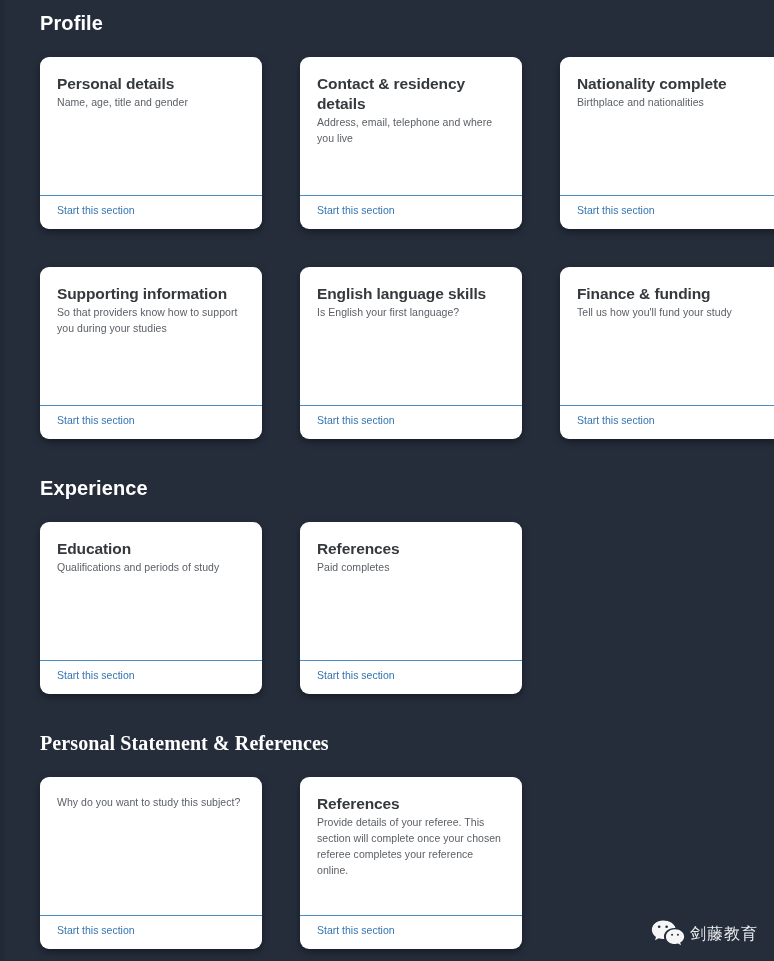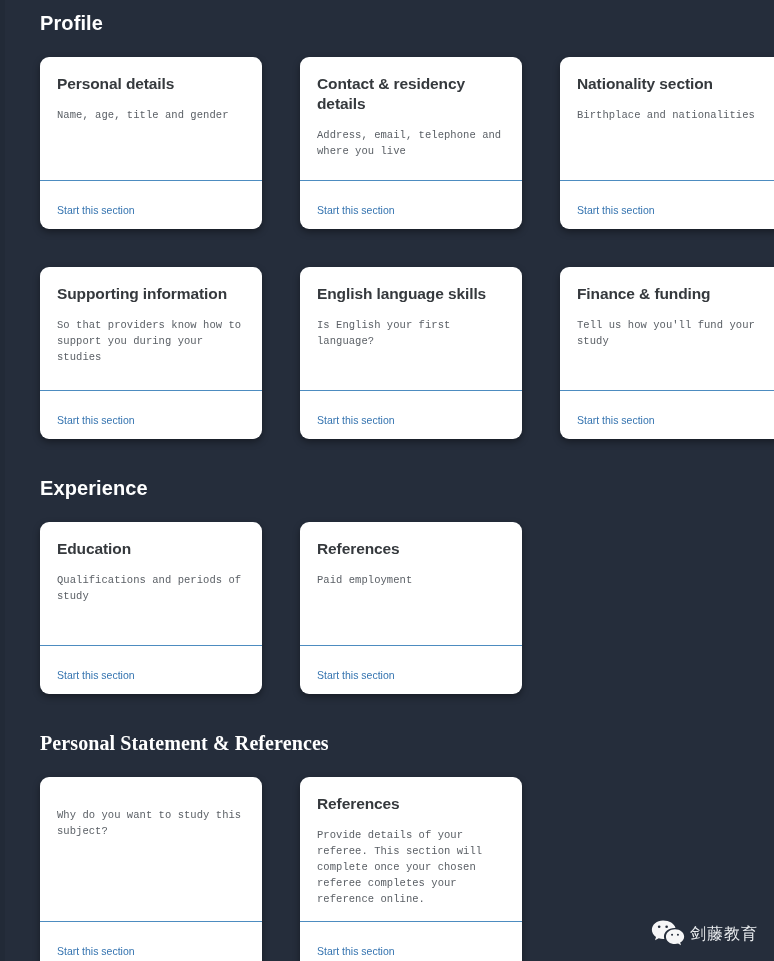--- a/index.html
+++ b/index.html
@@ -79,28 +79,27 @@
     font-size: 15.5px;
     font-weight: bold;
     line-height: 20px;
     letter-spacing: -0.1px;
   }
 
   .card-desc {
     color: #5b6066;
     font-size: 10.5px;
     line-height: 16px;
-    margin-top: 13px;
+    margin-top: 0;
     letter-spacing: 0.05px;
-    font-family: Liberation Mono, monospace;
   }
 
   .card-footer {
     border-top: 1.5px solid #4d8cc0;
-    padding: 19px 17px 11px 17px;
+    padding: 4px 17px 11px 17px;
     flex: 0 0 auto;
   }
 
   .card-link {
     color: #3574b0;
     font-size: 10.5px;
     line-height: 15px;
     text-decoration: none;
     cursor: pointer;
     display: inline-block;
@@ -152,21 +151,21 @@
           <div class="card-title">Contact &amp; residency details</div>
           <div class="card-desc">Address, email, telephone and where you live</div>
         </div>
         <div class="card-footer">
           <a class="card-link">Start this section</a>
         </div>
       </div>
 
       <div class="card">
         <div class="card-body">
-          <div class="card-title">Nationality section</div>
+          <div class="card-title">Nationality complete</div>
           <div class="card-desc">Birthplace and nationalities</div>
         </div>
         <div class="card-footer">
           <a class="card-link">Start this section</a>
         </div>
       </div>
 
       <div class="card">
         <div class="card-body">
           <div class="card-title">Supporting information</div>
@@ -210,21 +209,21 @@
           <div class="card-desc">Qualifications and periods of study</div>
         </div>
         <div class="card-footer">
           <a class="card-link">Start this section</a>
         </div>
       </div>
 
       <div class="card">
         <div class="card-body">
           <div class="card-title">References</div>
-          <div class="card-desc">Paid employment</div>
+          <div class="card-desc">Paid completes</div>
         </div>
         <div class="card-footer">
           <a class="card-link">Start this section</a>
         </div>
       </div>
 
     </div>
   </div>
 
   <div class="section section-3">

